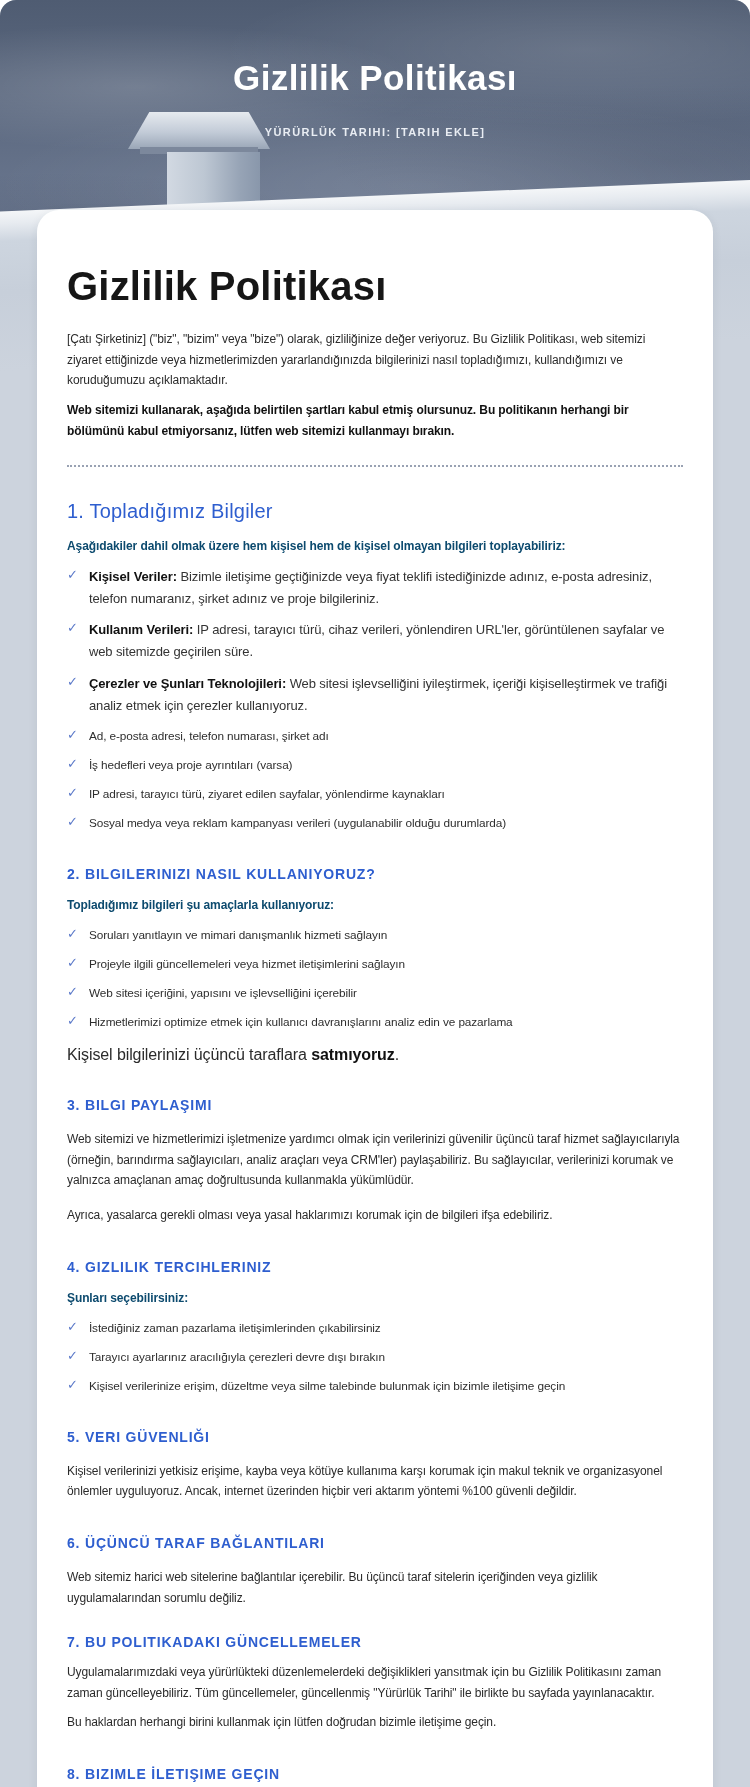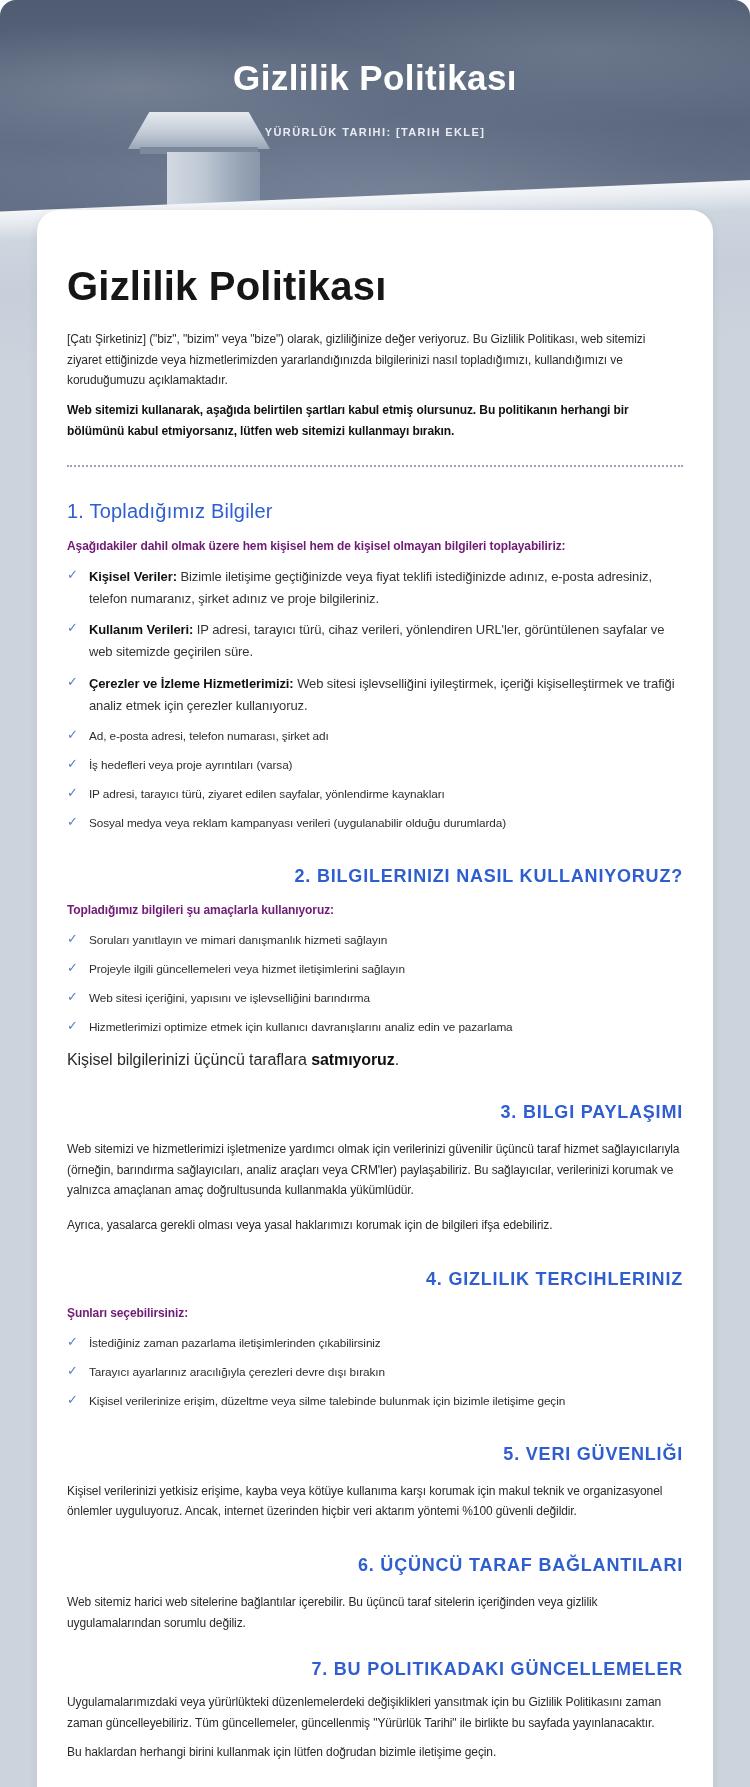--- a/index.html
+++ b/index.html
@@ -33,22 +33,22 @@
         margin:-410px 37px 42px;padding:30px 30px 40px;min-height:1535px;box-sizing:border-box;
         box-shadow:0 2px 10px rgba(40,50,70,0.08);}
   .card-title{font-size:40px;font-weight:600;color:#161616;margin:24px 0 20px;letter-spacing:0.2px;}
   .p{font-size:12px;line-height:1.72;color:#2b2b2b;margin:0 0 9px;letter-spacing:-0.1px;}
   .p-terms{font-weight:700;color:#111;}
   .divider{border:none;border-top:2px dotted #99a2b3;margin:24px 0 0;height:0;}
 
   section{margin-top:33px;}
   .sec-head{color:#2e5ecf;margin:8px 0 16px;}
   .sec-head.title-style{font-size:20px;font-weight:500;letter-spacing:0.2px;}
-  .sec-head.caps-style{font-size:18px;font-weight:600;letter-spacing:0.8px;text-align:right;}
-  .lead{font-size:12px;font-weight:700;color:#701a75;margin:0 0 13px;letter-spacing:-0.1px;}
+  .sec-head.caps-style{font-size:14px;font-weight:600;letter-spacing:0.8px;}
+  .lead{font-size:12px;font-weight:700;color:#0c4a6e;margin:0 0 13px;letter-spacing:-0.1px;}
   .lead-plain{font-weight:400;color:#2b2b2b;}
 
   ul.checklist{list-style:none;margin:0 0 4px;padding:0;}
   ul.checklist li{display:flex;gap:11px;margin:0 0 9px;align-items:flex-start;}
   .check{color:#5b79c9;font-weight:700;font-size:13px;line-height:1.4;flex:0 0 auto;}
   ul.checklist .txt{font-size:13px;line-height:1.7;color:#333;letter-spacing:-0.1px;}
   ul.checklist.mid .txt{font-size:11.8px;color:#2e2e2e;}
   .lbl{font-weight:700;color:#111;}
   .note{font-size:16px;color:#2b2b2b;margin:14px 0 0;letter-spacing:-0.1px;}
   .note b{color:#111;}
@@ -85,21 +85,21 @@
         <li>
           <span class="check">✓</span>
           <span class="txt"><span class="lbl">Kişisel Veriler:</span> <span>Bizimle iletişime geçtiğinizde veya fiyat teklifi istediğinizde adınız, e-posta adresiniz, telefon numaranız, şirket adınız ve proje bilgileriniz.</span></span>
         </li>
         <li>
           <span class="check">✓</span>
           <span class="txt"><span class="lbl">Kullanım Verileri:</span> <span>IP adresi, tarayıcı türü, cihaz verileri, yönlendiren URL'ler, görüntülenen sayfalar ve web sitemizde geçirilen süre.</span></span>
         </li>
         <li>
           <span class="check">✓</span>
-          <span class="txt"><span class="lbl">Çerezler ve İzleme Hizmetlerimizi:</span> <span>Web sitesi işlevselliğini iyileştirmek, içeriği kişiselleştirmek ve trafiği analiz etmek için çerezler kullanıyoruz.</span></span>
+          <span class="txt"><span class="lbl">Çerezler ve Şunları Teknolojileri:</span> <span>Web sitesi işlevselliğini iyileştirmek, içeriği kişiselleştirmek ve trafiği analiz etmek için çerezler kullanıyoruz.</span></span>
         </li>
       </ul>
       <ul class="checklist mid">
         <li>
             <span class="check">✓</span>
             <span class="txt">Ad, e-posta adresi, telefon numarası, şirket adı</span>
           </li>
         <li>
             <span class="check">✓</span>
             <span class="txt">İş hedefleri veya proje ayrıntıları (varsa)</span>
@@ -122,21 +122,21 @@
         <li>
             <span class="check">✓</span>
             <span class="txt">Soruları yanıtlayın ve mimari danışmanlık hizmeti sağlayın</span>
           </li>
         <li>
             <span class="check">✓</span>
             <span class="txt">Projeyle ilgili güncellemeleri veya hizmet iletişimlerini sağlayın</span>
           </li>
         <li>
             <span class="check">✓</span>
-            <span class="txt">Web sitesi içeriğini, yapısını ve işlevselliğini barındırma</span>
+            <span class="txt">Web sitesi içeriğini, yapısını ve işlevselliğini içerebilir</span>
           </li>
         <li>
             <span class="check">✓</span>
             <span class="txt">Hizmetlerimizi optimize etmek için kullanıcı davranışlarını analiz edin ve pazarlama</span>
           </li>
       </ul>
       <p class="note"><span>Kişisel bilgilerinizi üçüncü taraflara </span><b>satmıyoruz</b><span>.</span></p>
     </section>
 
     <section>

